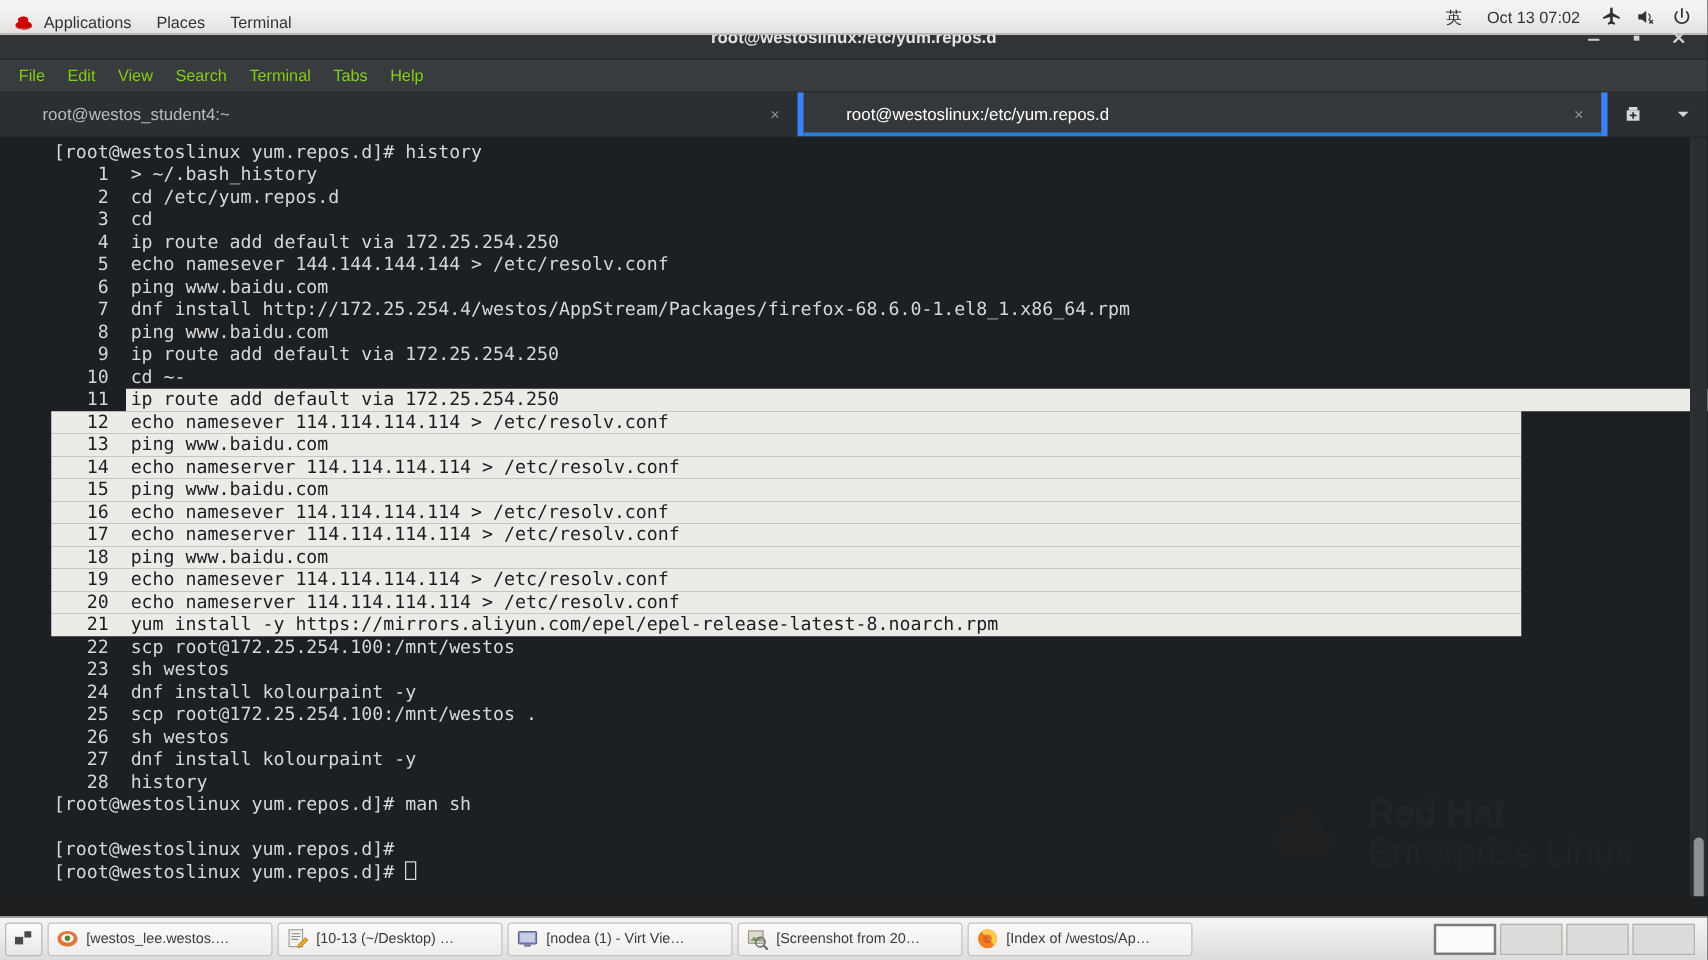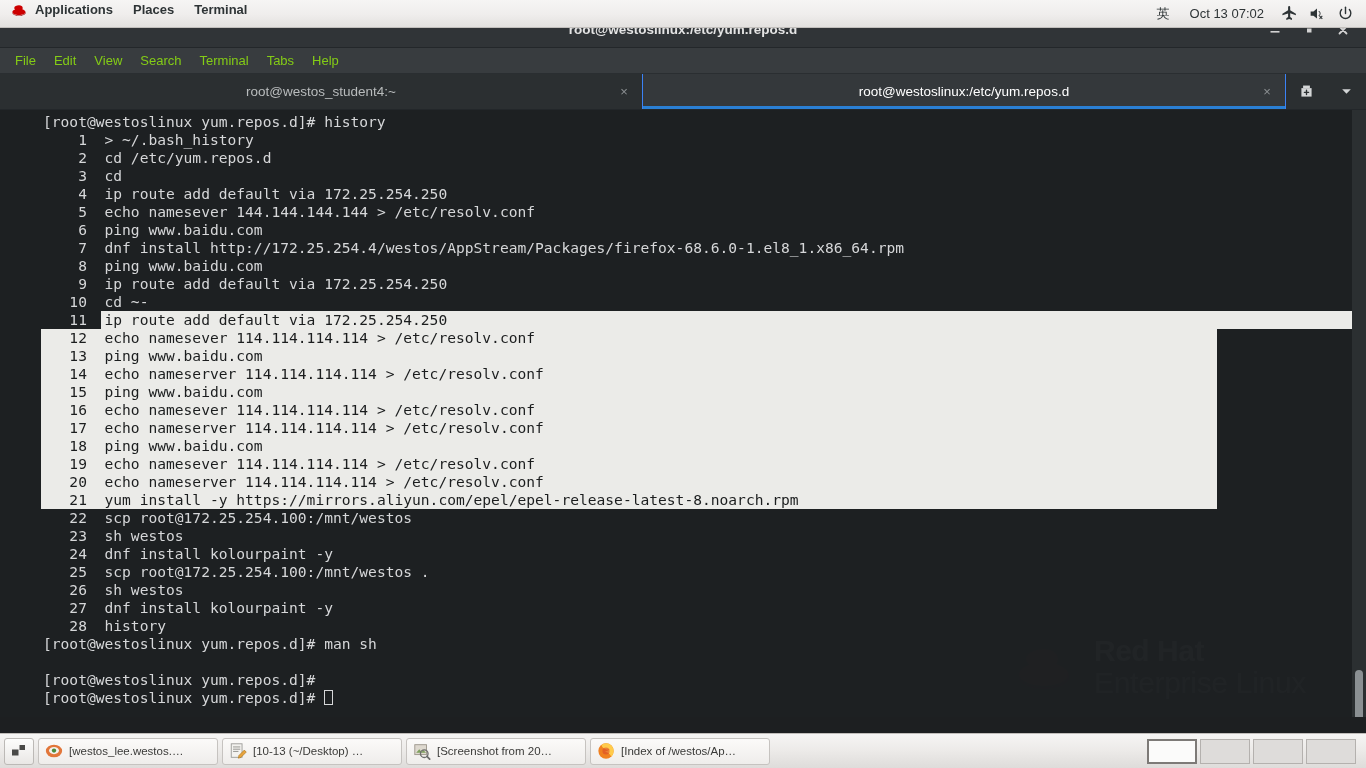--- a/index.html
+++ b/index.html
@@ -71,21 +71,21 @@
     background: linear-gradient(180deg,#f6f5f4 0%, #efedec 55%, #e3e1df 100%);
     border-bottom: 1px solid #c2bfbc;
     display: flex; align-items: center;
     font-size: 13px; color: #2e3436;
     z-index: 60;
   }
   .panel-menu {
     padding: 0 10px; height: 28px; line-height: 28px; cursor: default;
     display: flex; align-items: center; gap: 7px;
   }
-  #panel-left { display: flex; align-items: flex-end; height: 20px; font-weight: bold; }
+  #panel-left { display: flex; align-items: flex-start; height: 20px; }
   #panel-right {
     margin-left: auto; display: flex; align-items: center;
     height: 28px; padding-right: 8px; gap: 2px;
   }
   .panel-clock { padding: 0 10px; font-size: 13px; color: #2e3436; }
   .panel-ib { padding: 0 8px; font-size: 13px; color: #2e3436; }
   .tray-ico { width: 26px; height: 28px; display:flex; align-items:center; justify-content:center; }
 
   
   #term-window {
@@ -121,23 +121,23 @@
   }
   .mb-item { padding: 0 9px; height: 26px; line-height: 26px; }
 
   #tabbar {
     height: 36px; background: #2b2f31;
     display: flex; align-items: stretch;
     border-bottom: 1px solid #23272a;
   }
   .tab {
     flex: 1 1 0; position: relative;
-    display: flex; align-items: center; justify-content: center;
+    display: flex; align-items: center; 
     font-size: 13.5px; color: #b9bcbd;
-    border-right: 1px solid #3b82f6;
+    border-right: 5px solid #3b82f6;
     background: #2b2f31;
     min-width: 0;
   }
   .tab.active { background: #34383b; color: #ffffff; }
   .tab.active::after {
     content: ""; position: absolute; left: 0; right: 0; bottom: 0;
     height: 3px; background: #2a7fd4;
   }
   .tab .tlabel {
     overflow: hidden; white-space: nowrap; text-overflow: ellipsis;
@@ -399,20 +399,28 @@
       <div class="task-btn">
         <span class="tb-ico"><svg viewBox="0 0 20 20">
             <rect x="2.5" y="2" width="12" height="15" fill="#f3f2ef" stroke="#9b9b97"></rect>
             <path d="M4.5 5.5h8M4.5 8h8M4.5 10.5h6" stroke="#8d8d89" stroke-width="1"></path>
             <path d="M11 15l6-6 2.2 2.2-6 6-2.8.8z" fill="#e8a33d" stroke="#a8761f" stroke-width=".7"></path>
           </svg></span>
         <span class="tb-label">[10-13 (~/Desktop) …</span>
       </div>
       <div class="task-btn">
         <span class="tb-ico"><svg viewBox="0 0 20 20">
+            <rect x="2" y="3.5" width="16" height="11" rx="1" fill="#8a93c4" stroke="#5b648f"></rect>
+            <rect x="3.5" y="5" width="13" height="8" fill="#c9cde6"></rect>
+            <rect x="7" y="15" width="6" height="2" fill="#6c74a0"></rect>
+          </svg></span>
+        <span class="tb-label">[nodea (1) - Virt Vie…</span>
+      </div>
+      <div class="task-btn">
+        <span class="tb-ico"><svg viewBox="0 0 20 20">
             <rect x="2" y="3" width="13" height="11" fill="#ded9cf" stroke="#9b958a"></rect>
             <path d="M3.5 12l3.5-4 2.5 3 2-2.2 3 3.2z" fill="#7fa05f"></path>
             <circle cx="12.5" cy="13" r="4.2" fill="none" stroke="#6d6d6d" stroke-width="1.5"></circle>
             <path d="M15.5 16l3 3" stroke="#6d6d6d" stroke-width="2" stroke-linecap="round"></path>
           </svg></span>
         <span class="tb-label">[Screenshot from 20…</span>
       </div>
       <div class="task-btn">
         <span class="tb-ico"><svg viewBox="0 0 20 20">
             <circle cx="10" cy="10" r="8.5" fill="#f08020"></circle>

